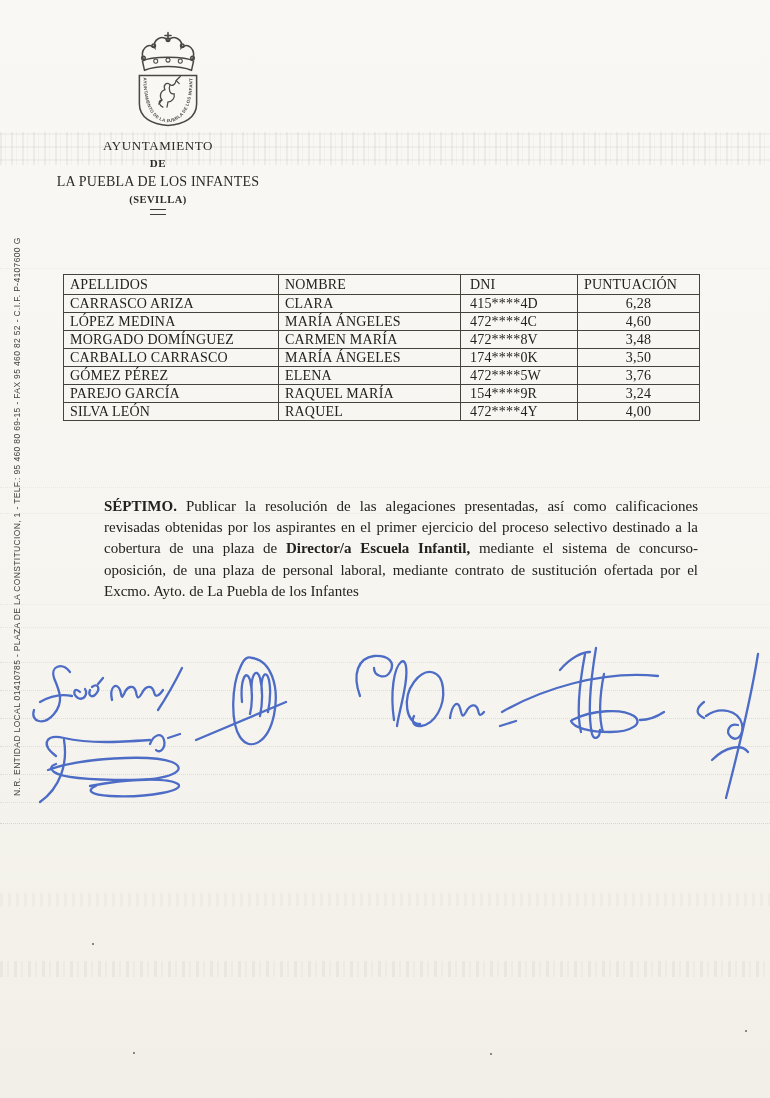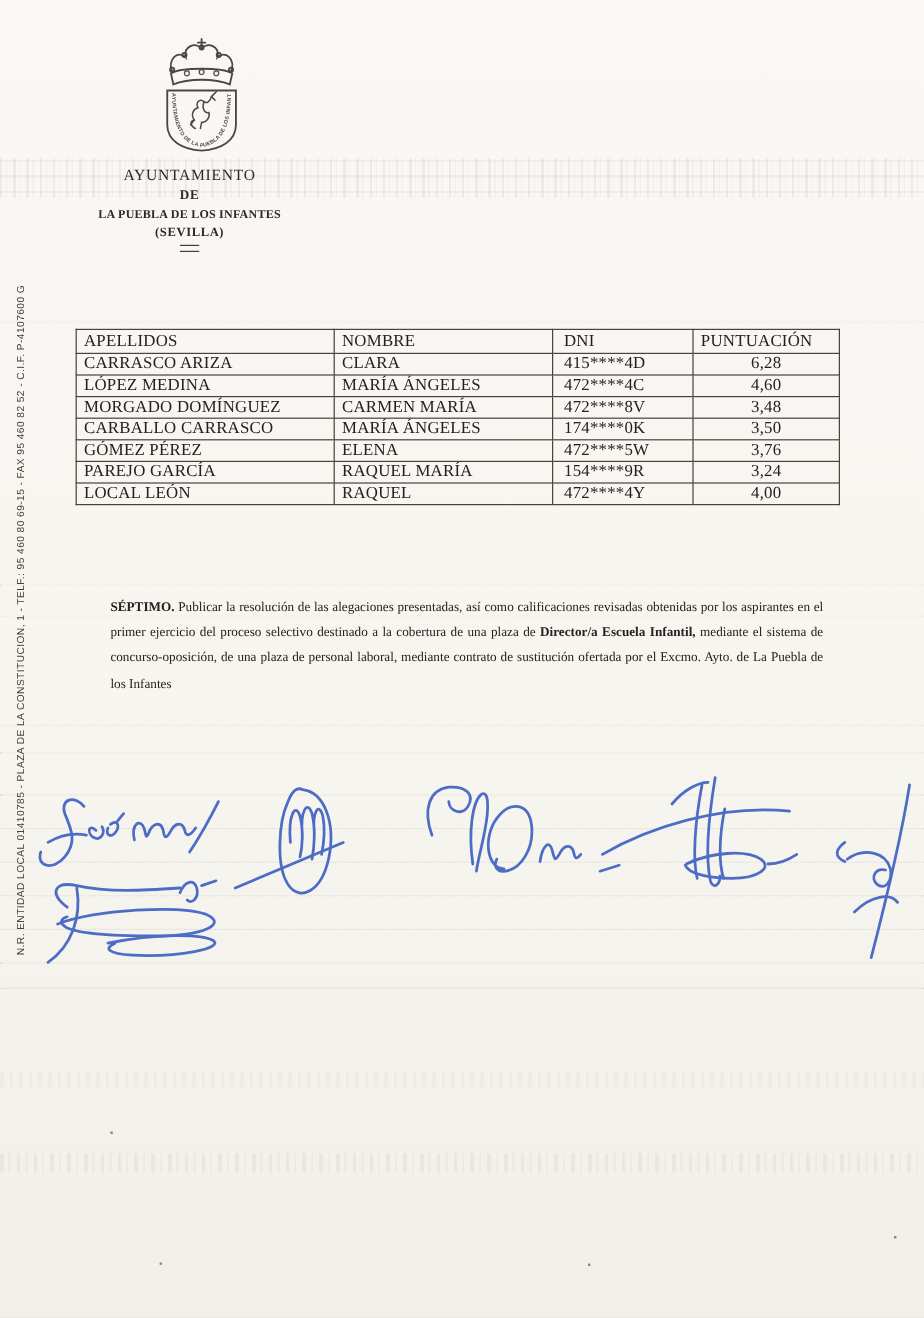--- a/index.html
+++ b/index.html
@@ -7,21 +7,21 @@
     position:relative; width:770px; height:1098px; margin:0 auto; overflow:hidden;
     background:linear-gradient(180deg,#f9f8f4 0%,#f7f5f0 55%,#f2efe8 100%);
     font-family:"Liberation Serif", serif; color:#23221e;
   }
 
   
   .crest { position:absolute; left:122px; top:30px; width:92px; height:98px; }
   .org-block { position:absolute; left:46px; top:138px; width:224px; text-align:center; color:#2b2a25; }
   .org-line1 { font-size:13px; font-weight:normal; letter-spacing:.6px; }
   .org-line2 { font-size:11px; font-weight:bold; margin-top:3px; letter-spacing:.5px; }
-  .org-line3 { font-size:10px; font-weight:bold; margin-top:5px; letter-spacing:.2px; white-space:nowrap; }
+  .org-line3 { font-size:14px; font-weight:normal; margin-top:5px; letter-spacing:.2px; white-space:nowrap; }
   .org-line4 { font-size:10.5px; font-weight:bold; margin-top:4px; letter-spacing:.5px; }
   .org-dash  { width:16px; height:4px; margin:4px auto 0;
                border-top:1.3px solid #3f3d38; border-bottom:1.3px solid #3f3d38; }
 
   
   .side-text {
     position:absolute; left:12px; top:796px; transform:rotate(-90deg); transform-origin:0 0;
     font-family:"Liberation Sans", sans-serif; font-size:8.5px; letter-spacing:.35px;
     color:#44423d; white-space:nowrap;
   }
@@ -34,22 +34,22 @@
   .score-table th, .score-table td {
     border:1.6px solid #45433c; height:17px; line-height:17px;
     padding:0 4px 0 6px; font-weight:normal; text-align:left;
     overflow:hidden; white-space:nowrap; letter-spacing:.2px;
   }
   .score-table th { height:19px; }
   .score-table .c-dni { padding-left:9px; }
   .score-table .c-pt  { text-align:center; padding:0;font-family:Liberation Serif, serif; }
 
   
-  .body-text { position:absolute; left:92px; top:496px; width:594px;
-               font-size:11px; line-height:21.2px; text-align:justify; color:#23221e; }
+  .body-text { position:absolute; left:104px; top:496px; width:594px;
+               font-size:15px; line-height:21.2px; text-align:justify; color:#23221e; }
   .body-text .b { font-weight:bold; }
   .para2 { margin-top:8px; text-indent:42px; }
 
   
   .noise { position:absolute; left:0; width:770px; pointer-events:none; }
   .band-a { top:132px; height:33px; opacity:.55; filter:blur(.3px);
     background:
       repeating-linear-gradient(90deg, rgba(110,105,92,.16) 0 2px, transparent 2px 5px, rgba(110,105,92,.09) 5px 6px, transparent 6px 11px),
       repeating-linear-gradient(0deg, transparent 0 4px, rgba(110,105,92,.11) 4px 6px, transparent 6px 13px); }
   .band-b { top:893px; height:13px; opacity:.28; filter:blur(.3px);
@@ -156,21 +156,21 @@
         <td class="c-dni">472****5W</td>
         <td class="c-pt">3,76</td>
       </tr>
       <tr>
         <td>PAREJO GARCÍA</td>
         <td>RAQUEL MARÍA</td>
         <td class="c-dni">154****9R</td>
         <td class="c-pt">3,24</td>
       </tr>
       <tr>
-        <td>LOCAL LEÓN</td>
+        <td>SILVA LEÓN</td>
         <td>RAQUEL</td>
         <td class="c-dni">472****4Y</td>
         <td class="c-pt">4,00</td>
       </tr>
     </tbody>
   </table>
 
   <div class="body-text">
     <div class="para1"><span class="b">SÉPTIMO.</span><span> Publicar la resolución de las alegaciones presentadas, así como calificaciones revisadas obtenidas por los aspirantes en el primer ejercicio del proceso selectivo destinado a la cobertura de una plaza de </span><span class="b">Director/a Escuela Infantil,</span><span> mediante el sistema de concurso-oposición, de una plaza de personal laboral, mediante contrato de sustitución ofertada por el Excmo. Ayto. de La Puebla de los Infantes</span></div>
   </div>

